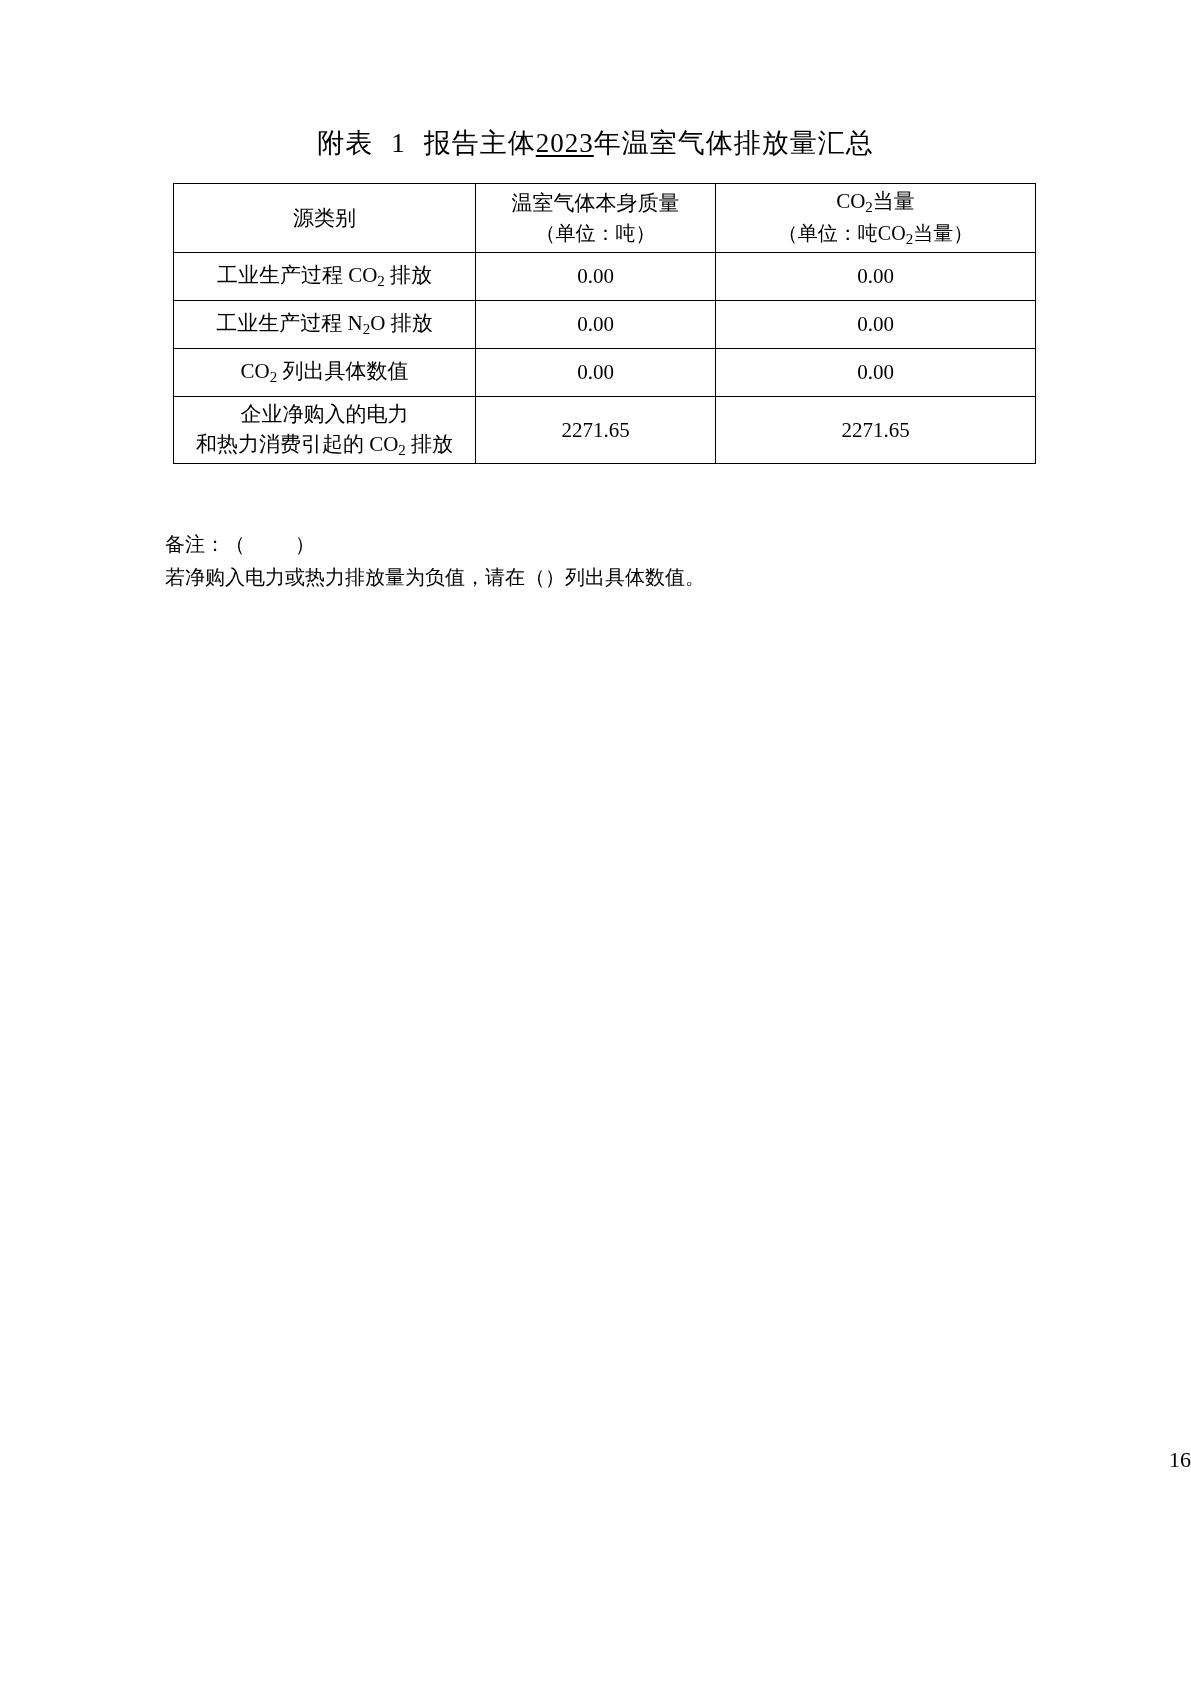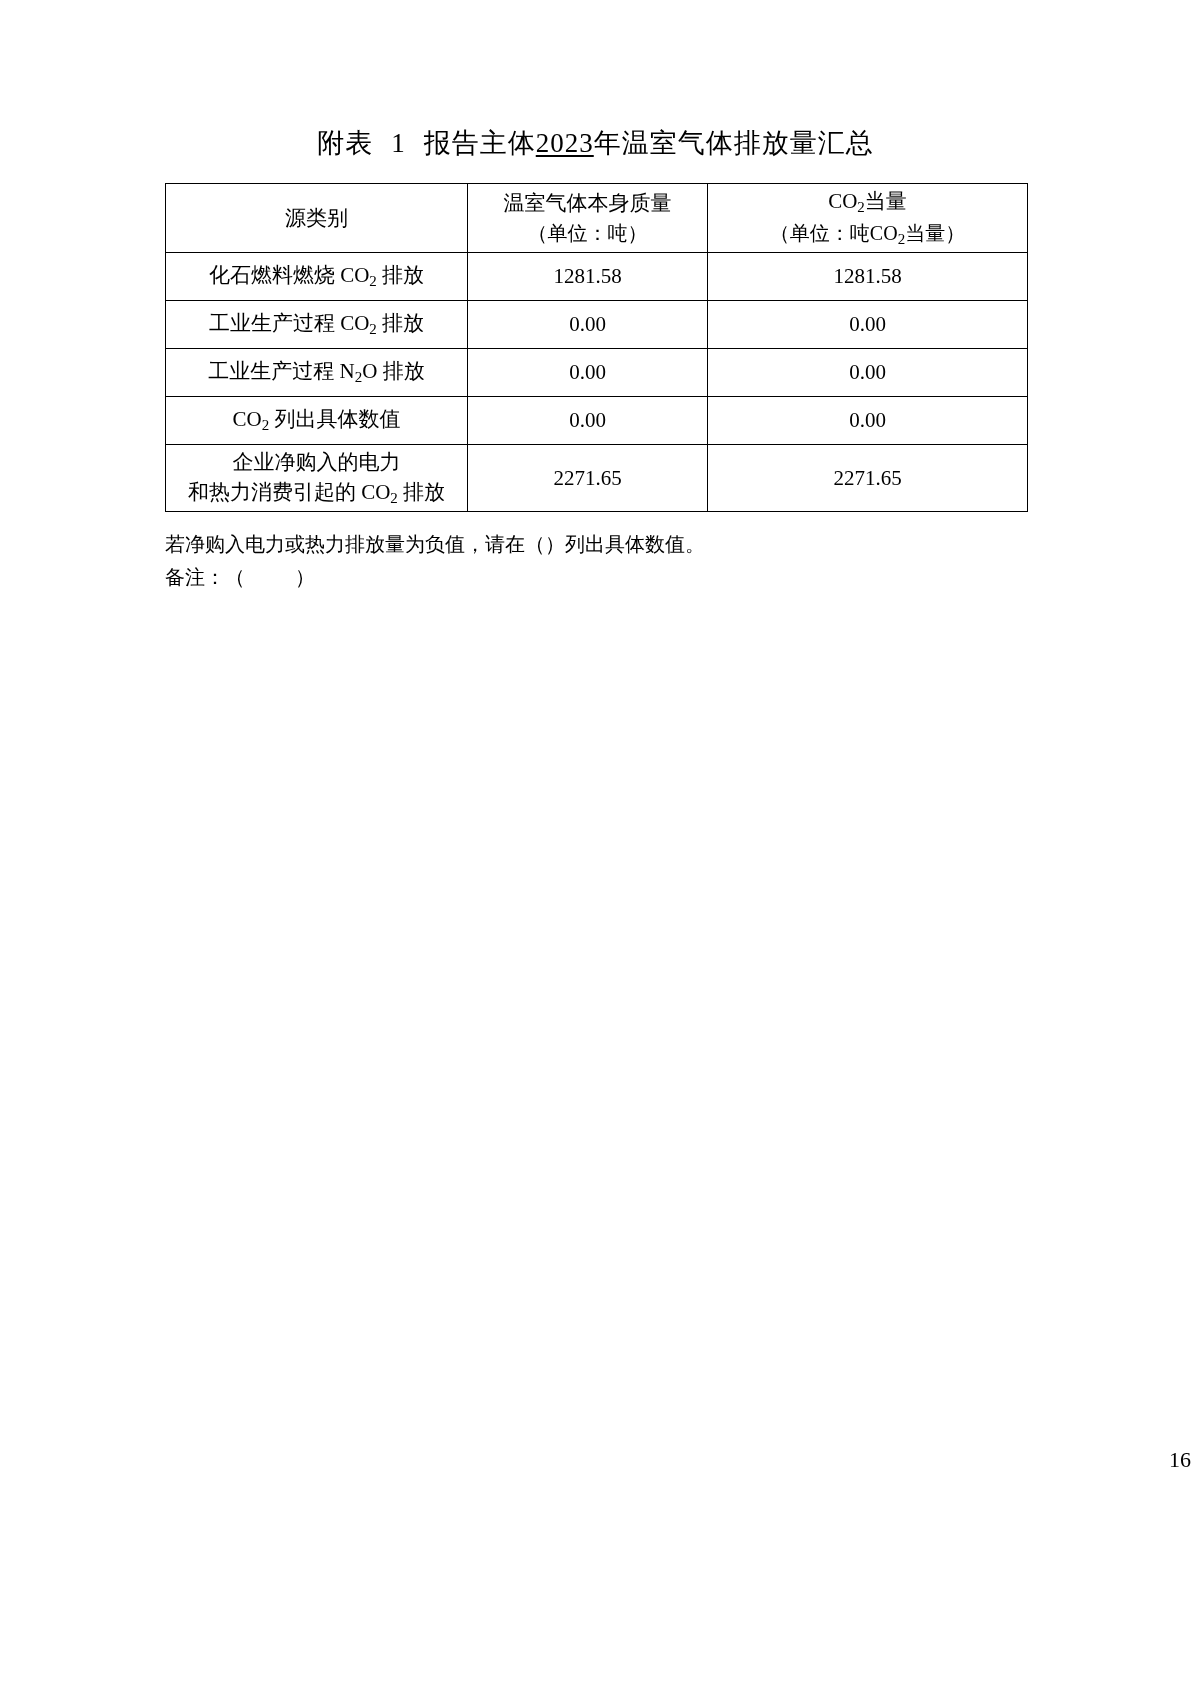--- a/index.html
+++ b/index.html
@@ -33,21 +33,21 @@
     font-family: "Liberation Serif", serif;
     white-space: nowrap;
   }
   .doc-title .sp { display: inline-block; width: 18px; }
   .underline-2023 {
     text-decoration: underline;
     text-underline-offset: 3px;
   }
   table.emission {
     position: absolute;
-    left: 165px;
+    left: 173px;
     top: 183px;
     width: 862px;
     border-collapse: collapse;
     table-layout: fixed;
     padding-left: 30px;
   }
   table.emission td {
     border: 1px solid #000000;
     text-align: center;
     vertical-align: middle;
@@ -109,25 +109,20 @@
         <td class="hdr-cell">
           <div>温室气体本身质量</div>
           <div class="hdr-line2">（单位：吨）</div>
         </td>
         <td class="hdr-cell">
           <div><span>CO</span><span class="sub">2</span><span>当量</span></div>
           <div class="hdr-line2"><span>（单位：吨CO</span><span class="sub">2</span><span>当量）</span></div>
         </td>
       </tr>
 
-      <tr>
-        <td class="row-cell"><span>化石燃料燃烧 CO</span><span class="sub">2</span><span> 排放</span></td>
-        <td class="row-cell">1281.58</td>
-        <td class="row-cell">1281.58</td>
-      </tr>
 
       <tr>
         <td class="row-cell"><span>工业生产过程 CO</span><span class="sub">2</span><span> 排放</span></td>
         <td class="row-cell">0.00</td>
         <td class="row-cell">0.00</td>
       </tr>
 
       <tr>
         <td class="row-cell"><span>工业生产过程 N</span><span class="sub">2</span><span>O 排放</span></td>
         <td class="row-cell">0.00</td>
@@ -146,19 +141,19 @@
           <div><span>和热力消费引起的 CO</span><span class="sub">2</span><span> 排放</span></div>
         </td>
         <td class="row-cell-tall">2271.65</td>
         <td class="row-cell-tall">2271.65</td>
       </tr>
 
     </tbody>
   </table>
 
   <div class="notes">
+    <div class="note-line">备注：（          ）</div>
     <div class="note-line">若净购入电力或热力排放量为负值，请在（）列出具体数值。</div>
-    <div class="note-line">备注：（          ）</div>
   </div>
 
   <div class="page-number">16</div>
 
 </div>
 
 </body></html>

